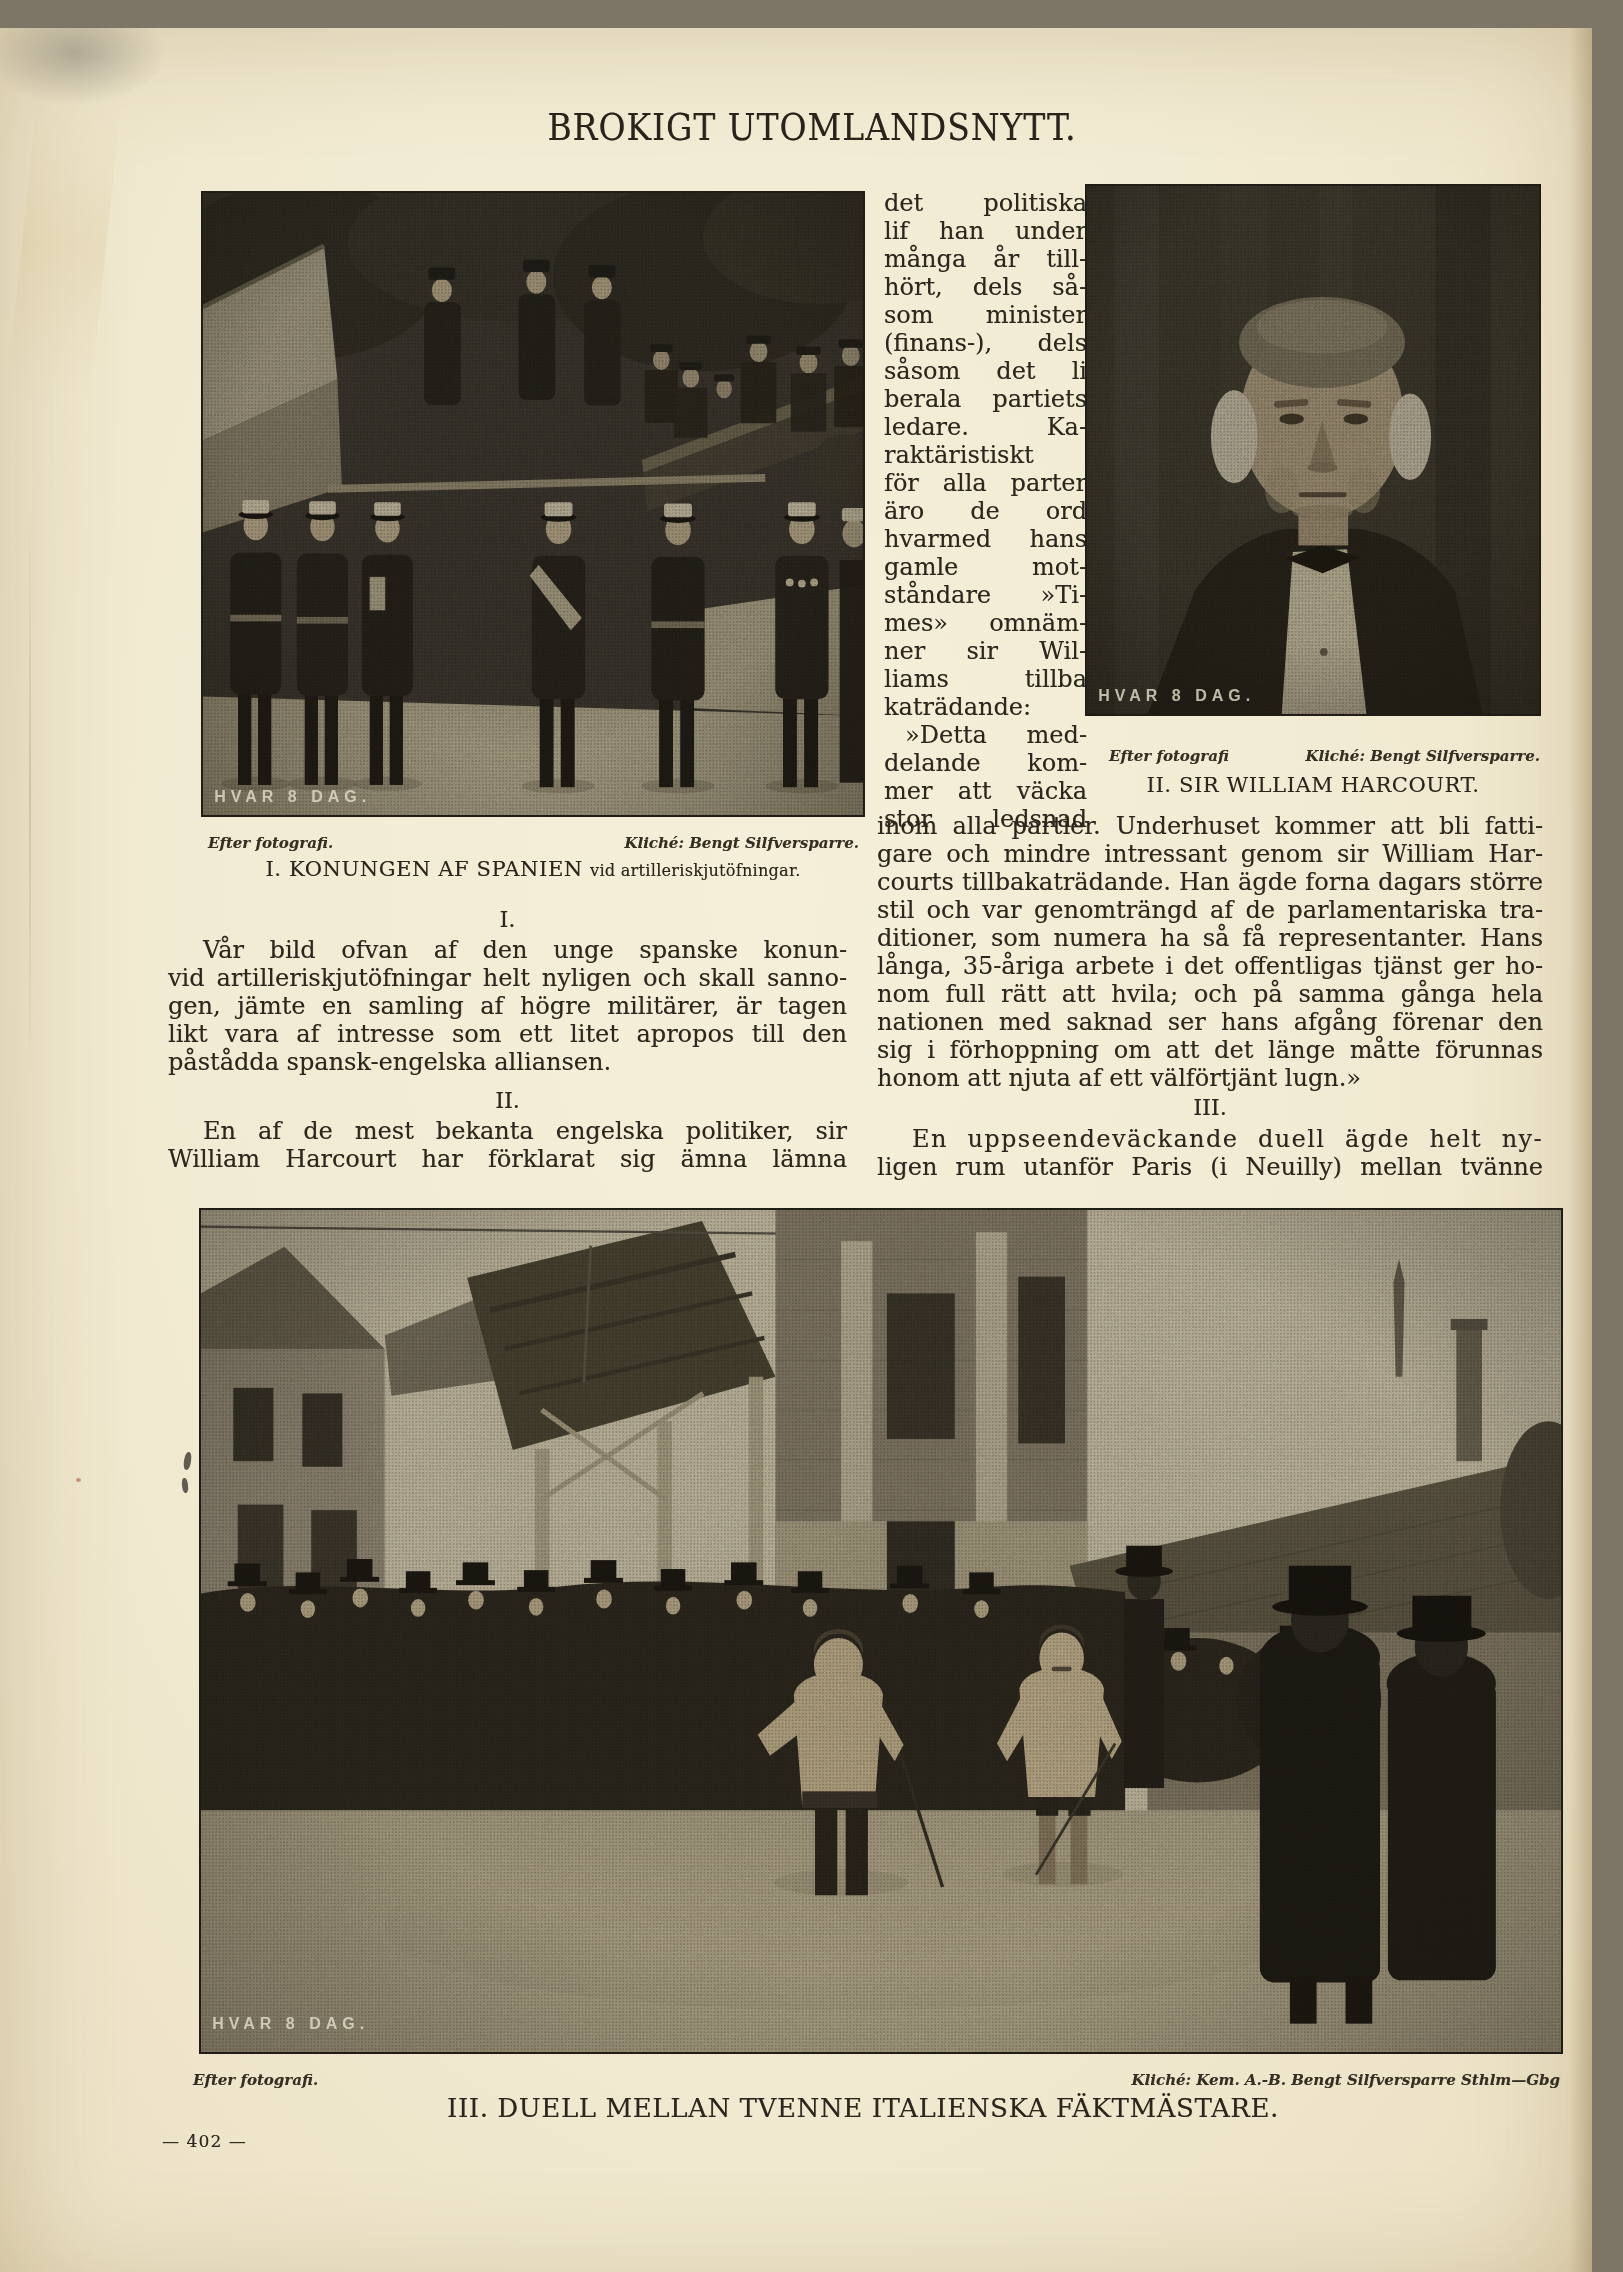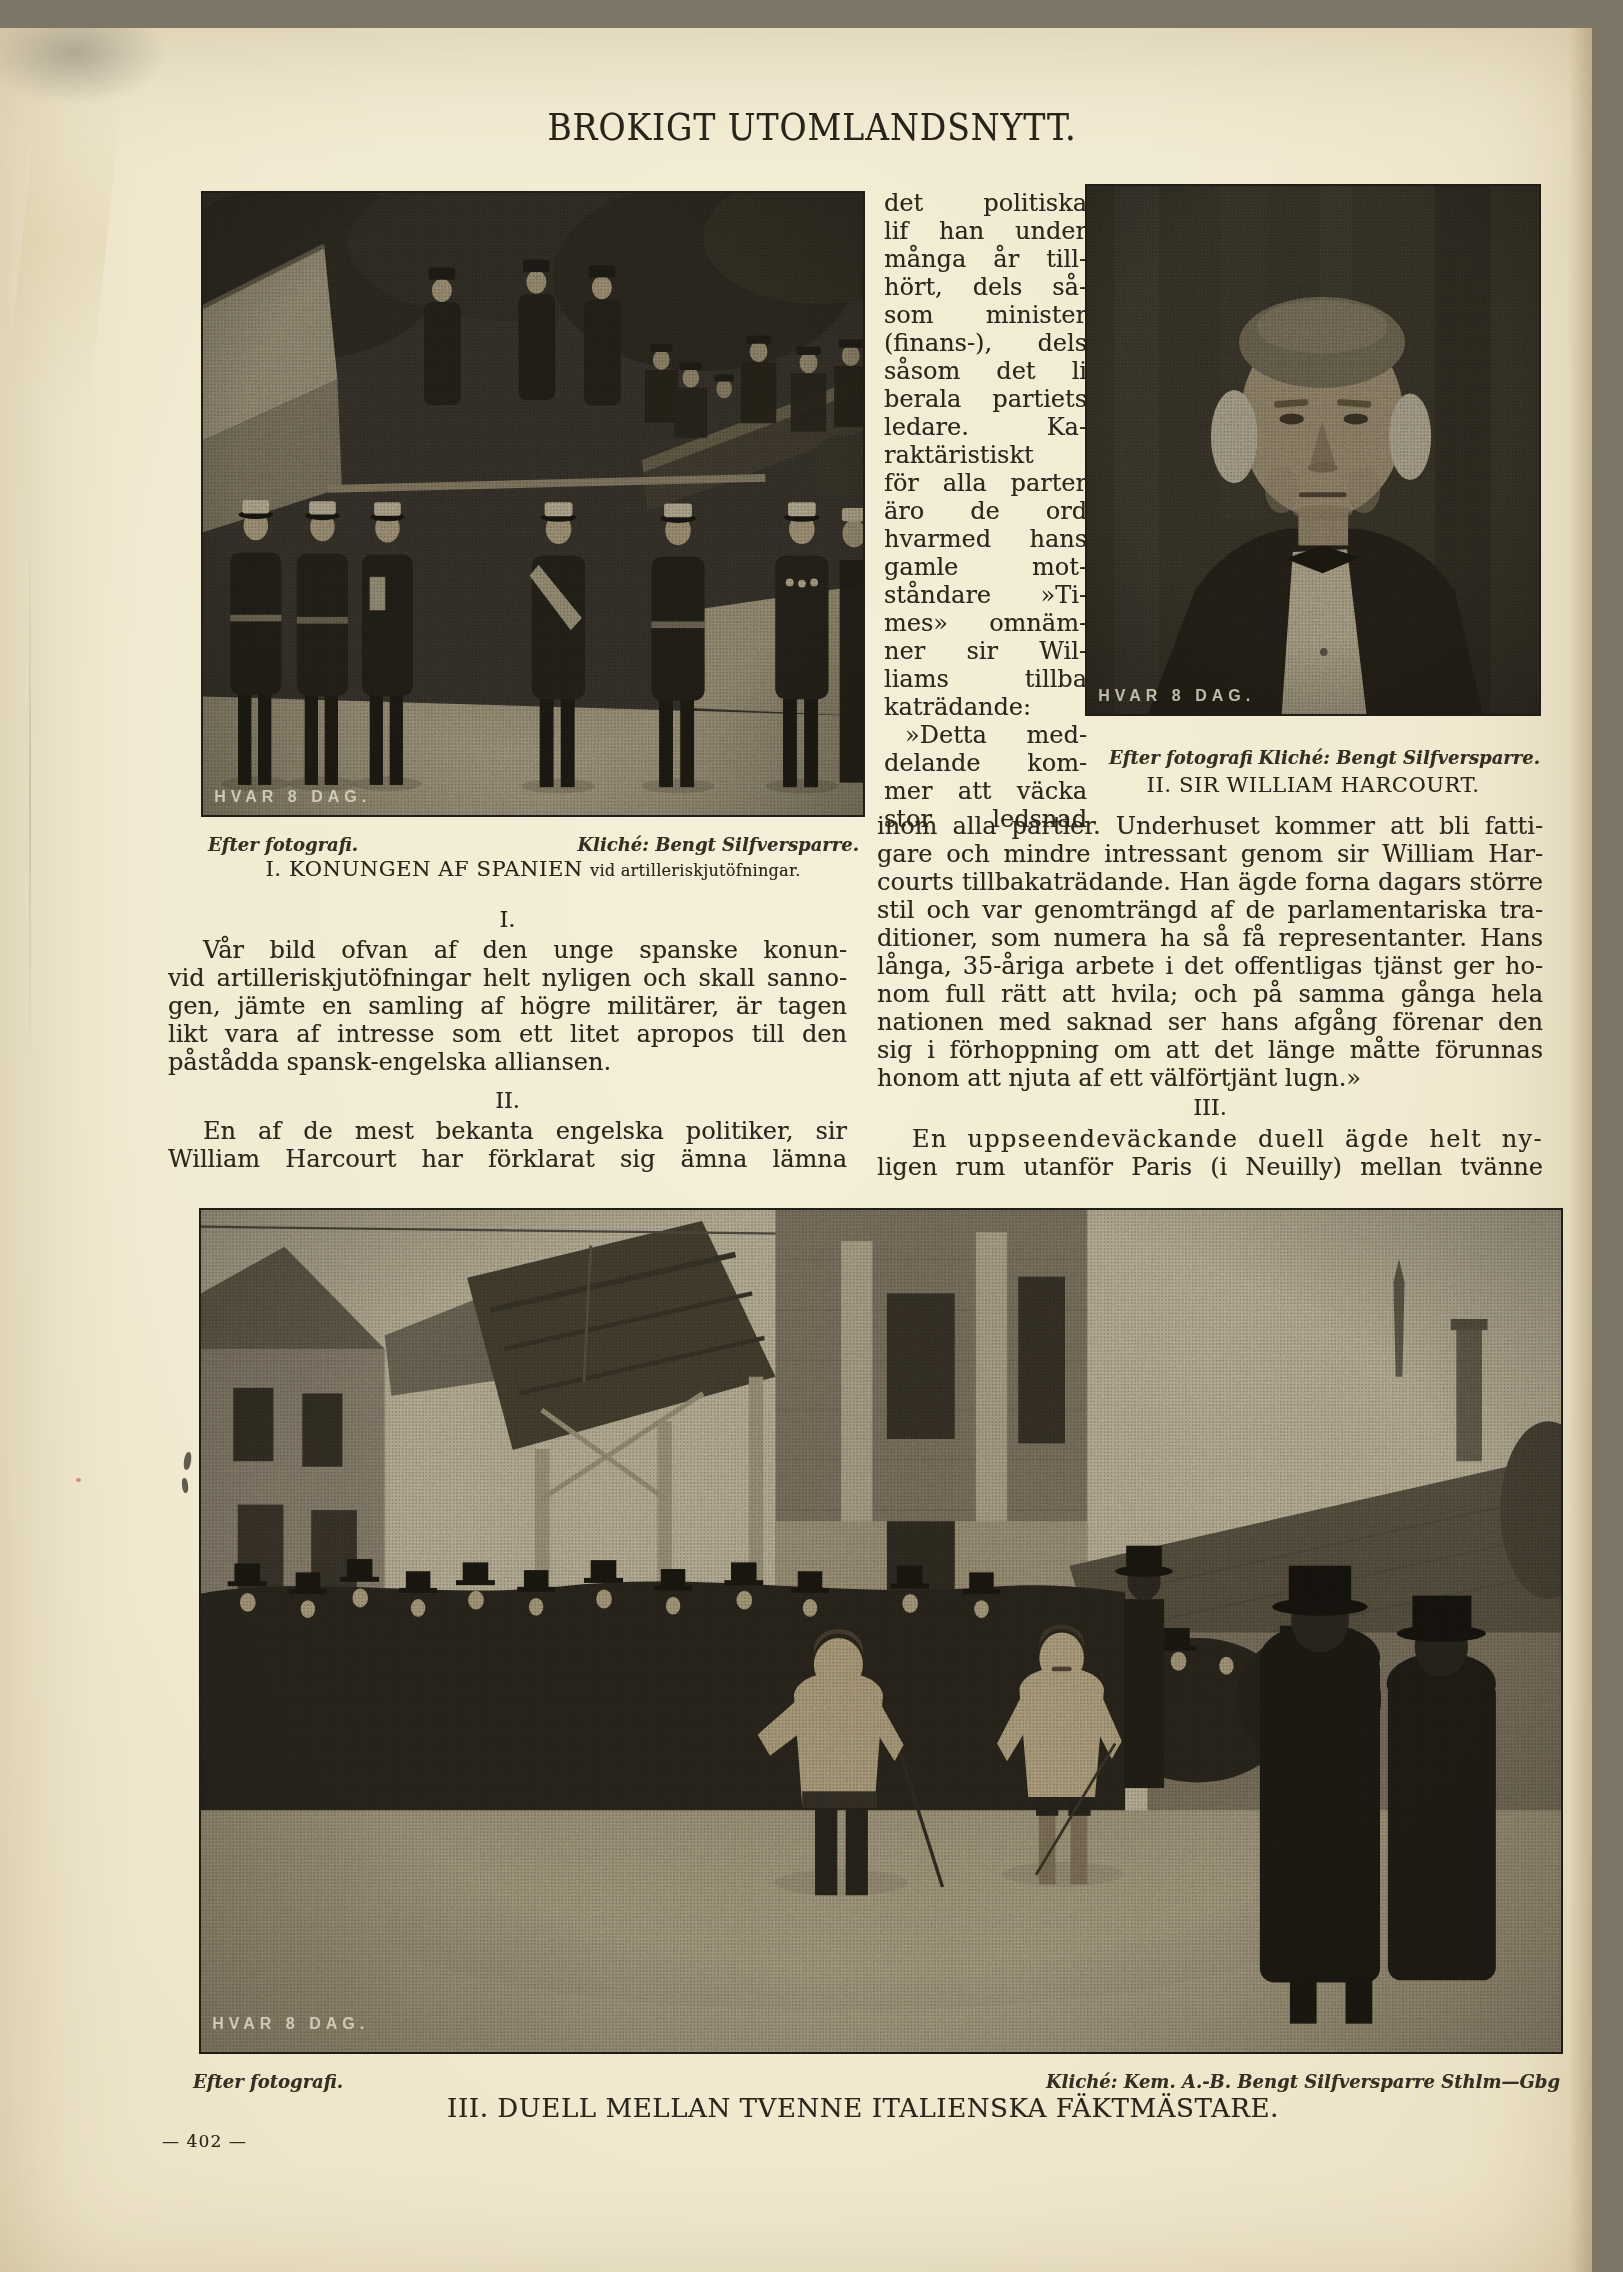--- a/index.html
+++ b/index.html
@@ -47,21 +47,21 @@
   .watermark { position:absolute; left:11.2px; bottom:9px; z-index:3;
     font-family:"Liberation Sans", sans-serif; font-weight:bold; font-size:16px;
     letter-spacing:5px; color:rgba(226,220,200,0.82); }
 
   .fig1 { left:201px; top:163px;  width:664px; height:626px; }
   .fig2 { left:1085px; top:156px; width:456px;  height:532px;  }
   .fig3 { left:199px; top:1180px; width:1364px; height:846px; }
   .fig3 .watermark { bottom:19px; }
 
   .credit-row { position:absolute; display:flex; justify-content:space-between;
-    font-style:italic; font-weight:600; font-size:18px; color:#352e22;
+    font-style:italic; font-weight:600; font-size:15px; color:#352e22;
     text-shadow:0.2px 0.3px 0.4px rgba(44,38,28,0.35); }
   .cr1 { left:208px;  top:806px; width:651px; }
   .cr2 { left:1109px; top:719px; width:431px;  }
   .cr3 { left:193px;  top:2043px; width:1367px; }
 
   .caption { position:absolute; text-align:center; color:#2b251b; letter-spacing:0.6px;
     text-shadow:0.3px 0.4px 0.5px rgba(40,32,20,0.40); white-space:nowrap; }
   .cap1 { left:201px; top:829px; width:664px; font-size:21px; }
   .cap1 .cap-rest { font-size:16px; letter-spacing:0.3px; }
   .cap2 { left:1085px; top:745px; width:456px; font-size:21px; }

